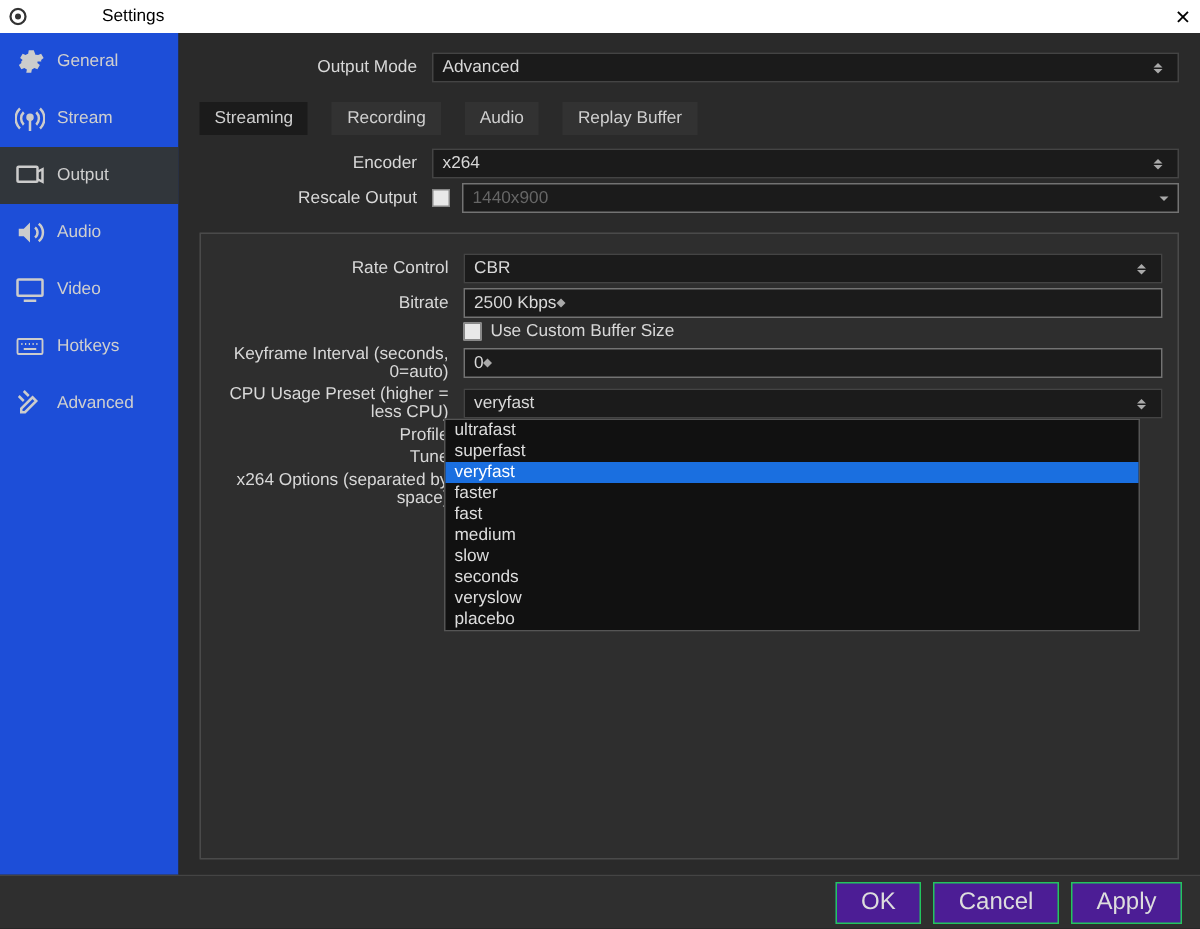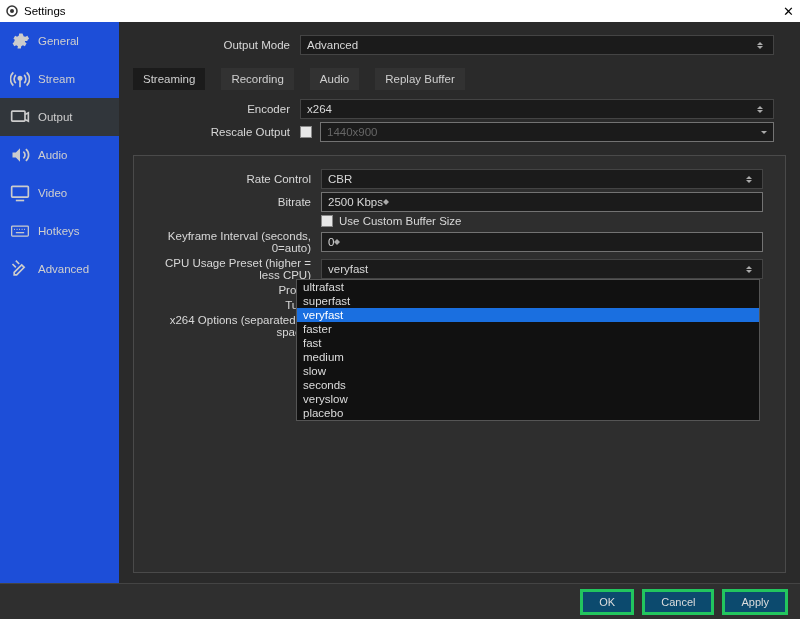--- a/index.html
+++ b/index.html
@@ -1,35 +1,35 @@
 <!DOCTYPE html>
 <html><head>
 <meta charset="utf-8">
 <style>
   * { box-sizing: border-box; margin: 0; padding: 0; font-family: "Segoe UI", Tahoma, sans-serif; }
   body { width: 800px; height: 619px; background: #1f1f1f; color: #d8d8d8; font-size: 11.5px; overflow: hidden; }
 
   
   .titlebar { height: 22px; background: #ffffff; color: #000; display: flex; align-items: center; padding: 0 6px; justify-content: space-between; }
   .titlebar .left { display:flex; align-items:center; gap:6px; }
-  .titlebar .title { font-size: 11.5px; }
+  .titlebar .title { font-size: 11.5px; margin-left: 44px; }
   .titlebar .close { font-size: 13px; cursor:pointer; font-family: Arial; }
 
   .window-body { display:flex; height: calc(100% - 22px - 36px); }
 
   
   .sidebar { width: 119px; background: #1d4ed8; display:flex; flex-direction:column; }
   .side-item { display:flex; align-items:center; gap:8px; padding: 9px 10px; color:#cfcfcf; cursor:pointer; }
   .side-item svg { width:20px; height:20px; flex-shrink:0; }
   .side-item.selected { background:#31363b; }
 
   
   .main { flex:1; background:#2a2a2a; padding: 10px 14px 10px 14px; position:relative; display:flex; flex-direction:column; }
 
-  .row { display:flex; align-items:center; margin:3px 12px; }
+  .row { display:flex; align-items:center; margin:3px 0; }
   .row .lbl { text-align:right; padding-right:10px; }
   .lbl-wide { width:155px; }
 
   
   .top-row .lbl { width:155px; }
   .select-box { background:#1b1b1b; border:1px solid #444; color:#d8d8d8; height:20px; display:flex; align-items:center; padding:0 6px; position:relative; flex:1; }
   .select-box .caret { margin-left:auto; width:14px; display:flex; flex-direction:column; align-items:center; gap:1px;}
   .caret-up, .caret-down { width:0; height:0; border-left:3px solid transparent; border-right:3px solid transparent; }
   .caret-up { border-bottom:3px solid #aaa; }
   .caret-down { border-top:3px solid #aaa; }
@@ -55,21 +55,21 @@
   .group { border:1px solid #4a4a4a; margin-top:10px; padding:10px 10px; flex:1; background:#2e2e2e; position:relative; }
   .group .row .lbl { width:165px; }
 
   
   .dropdown { position:absolute; border:1px solid #555; background:#111; z-index:10; left:296px; top:279px; width:464px; }
   .dropdown .opt { padding:1px 6px; font-size:11.5px; cursor:pointer; color:#ddd; }
   .dropdown .opt.hl { background:#1a6fe0; color:#fff; }
 
   
   .footer { height:36px; background:#2f2f2f; display:flex; align-items:center; justify-content:flex-end; gap:8px; padding:0 12px; border-top:1px solid #444; }
-  .btn { background:#0c4a6e; border:3px solid #22c55e; color:#ddd; padding:4px 16px; cursor:pointer; font-size:11px; }
+  .btn { background:#4c1d95; border:1px solid #22c55e; color:#ddd; padding:4px 16px; cursor:pointer; font-size:16px; }
 
   .only-caret-down { margin-left:auto; }
 </style>
 </head>
 <body>
 
 <div class="titlebar">
   <div class="left">
     <svg width="12" height="12" viewBox="0 0 12 12">
         <circle cx="6" cy="6" r="5" fill="none" stroke="#333" stroke-width="1.5"></circle>

